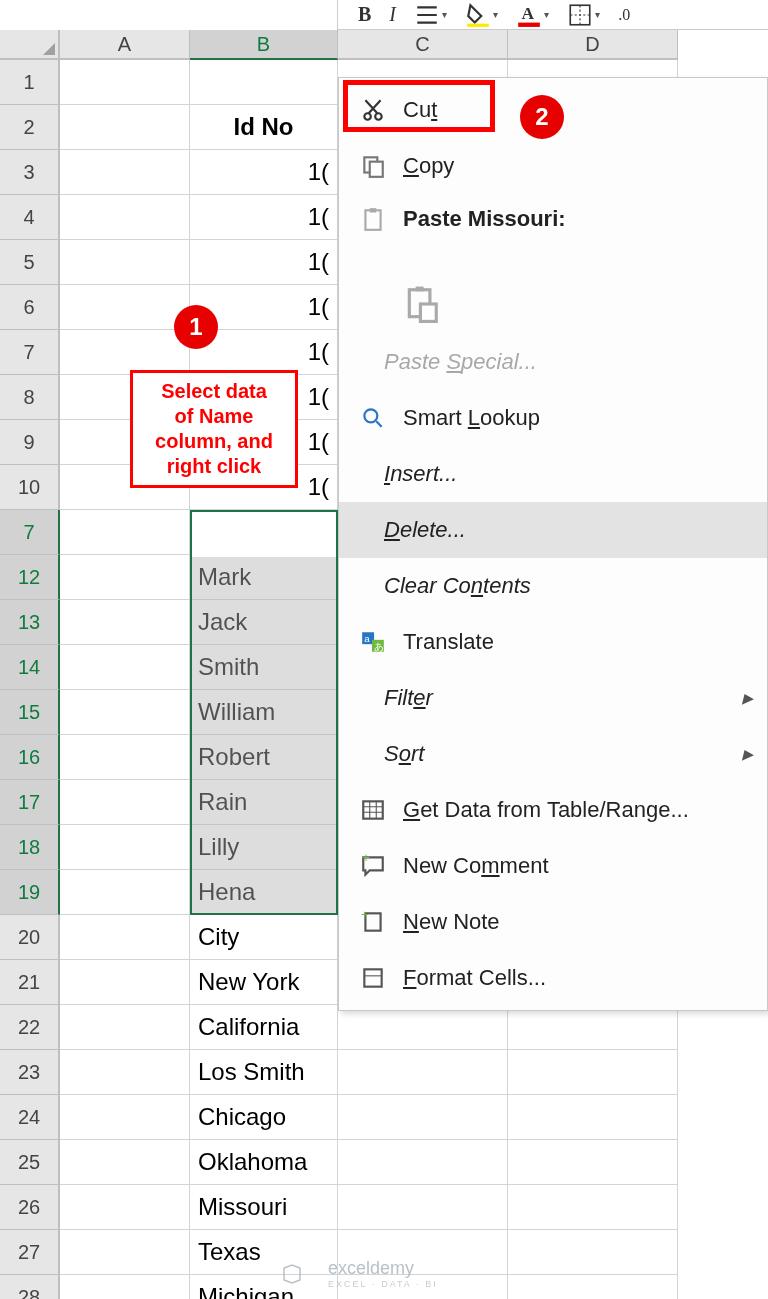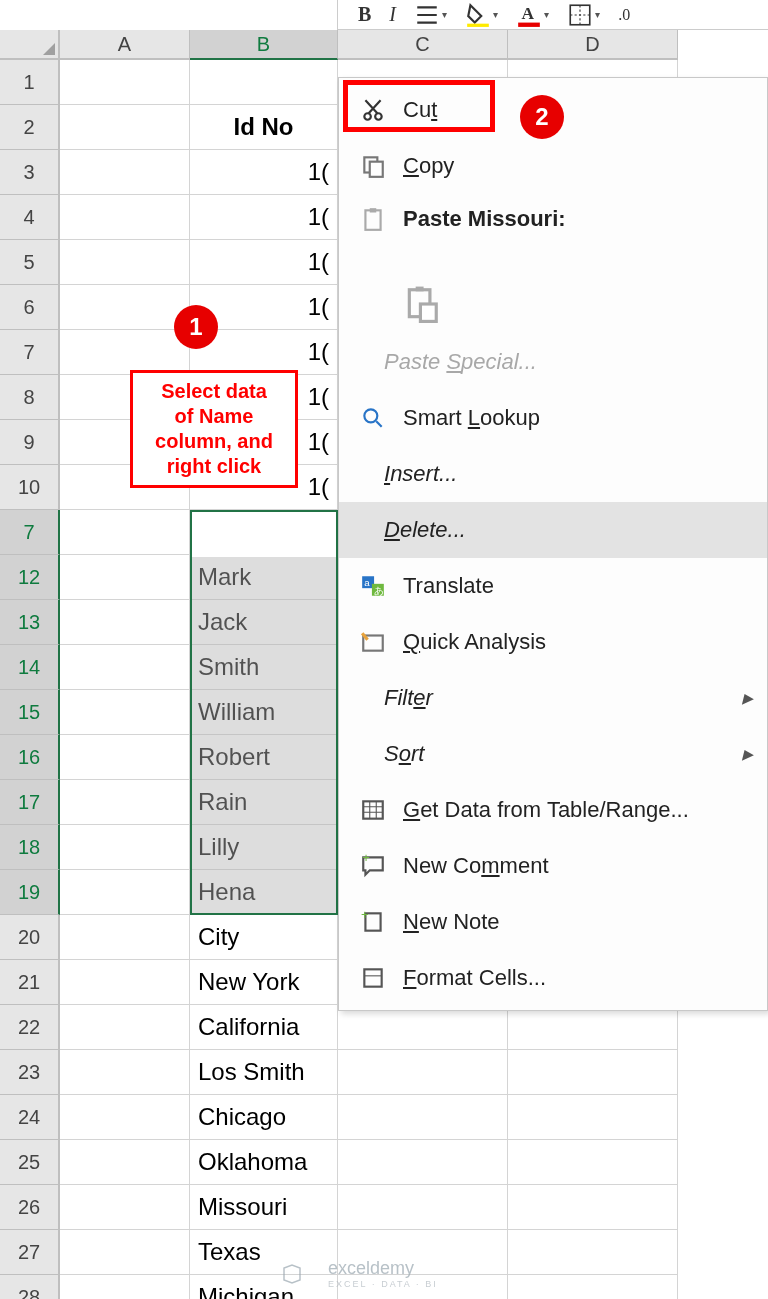--- a/index.html
+++ b/index.html
@@ -338,39 +338,33 @@
         </svg>
       </span>
     <span class="menu-label">Smart <u>L</u>ookup</span>
   </div>
   <div class="menu-item indent">
     <span class="menu-label"><u>I</u>nsert...</span>
   </div>
   <div class="menu-item indent hover">
     <span class="menu-label"><u>D</u>elete...</span>
   </div>
+  <div class="menu-item indent">
+    <span class="menu-label">Clear Co<u>n</u>tents</span>
+  </div>
   <div class="menu-item">
     <span class="icon-slot">
         <svg class="icon" viewBox="0 0 24 24">
           <rect x="2" y="3" width="11" height="11" fill="#2874c7"></rect>
           <text x="4" y="12" font-size="9" fill="#fff">a</text>
           <rect x="11" y="10" width="11" height="11" fill="#6fb93f"></rect>
           <text x="13" y="19" font-size="9" fill="#fff">あ</text>
         </svg>
       </span>
     <span class="menu-label">Translate</span>
-  </div>
-  <div class="menu-item">
-    <span class="icon-slot">
-        <svg class="icon" viewBox="0 0 24 24">
-          <rect x="3" y="6" width="18" height="14" fill="none" stroke="#777" stroke-width="2"></rect>
-          <path d="M2 4l5 6" stroke="#e8a33d" stroke-width="3"></path>
-        </svg>
-      </span>
-    <span class="menu-label"><u>Q</u>uick Analysis</span>
   </div>
   <div class="menu-item indent">
     <span class="menu-label">Filt<u>e</u>r</span>
     <span class="arrow">▶</span>
   </div>
   <div class="menu-item indent">
     <span class="menu-label">S<u>o</u>rt</span>
     <span class="arrow">▶</span>
   </div>
   <div class="menu-item">

